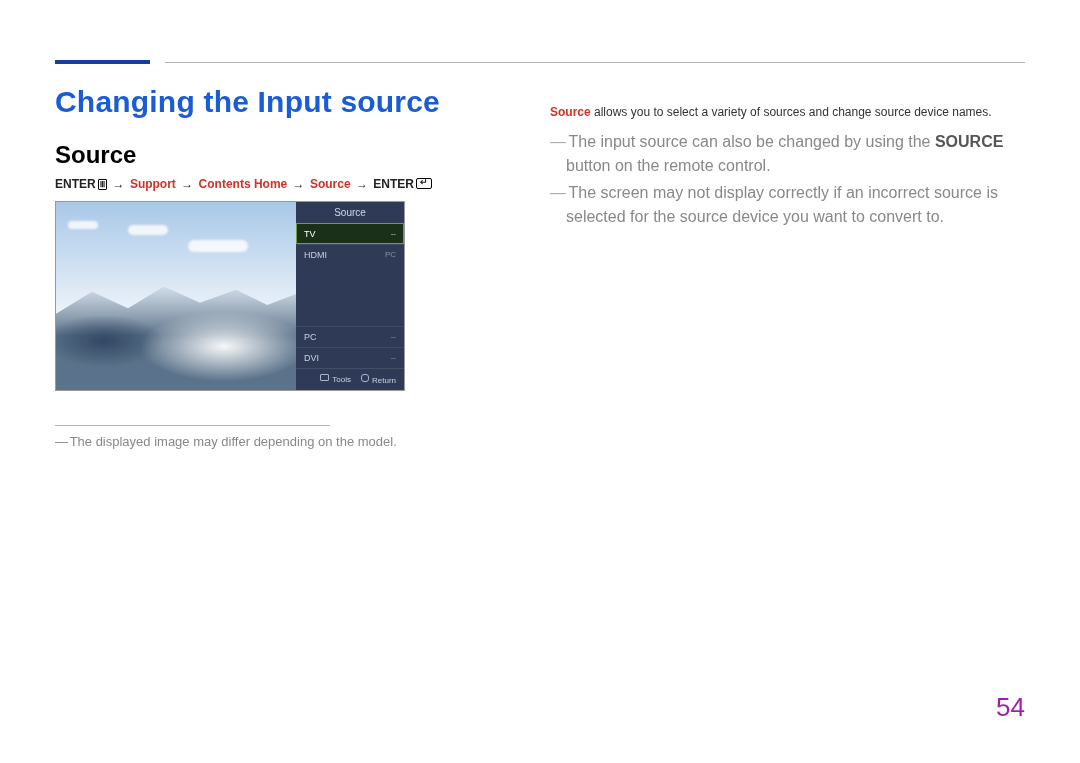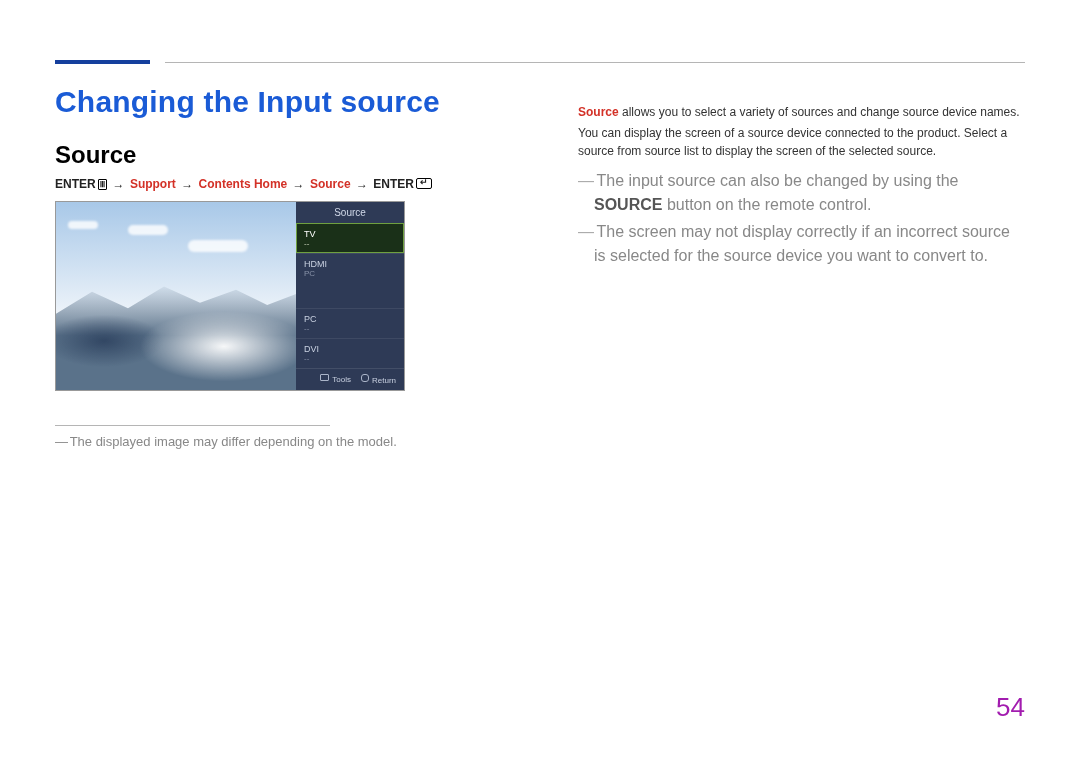--- a/index.html
+++ b/index.html
@@ -3,40 +3,40 @@
 <meta charset="utf-8">
 <style>
   * { box-sizing: border-box; margin: 0; padding: 0; }
   html, body { width: 1080px; height: 763px; font-family: Arial, Helvetica, sans-serif; background: #fff; color: #222; }
   .page { position: relative; width: 1080px; height: 751px; padding: 60px 55px 30px 55px; }
   .topbar { position: absolute; top: 60px; left: 55px; width: 95px; height: 12px; }
   .topbar::before { content: ""; position: absolute; top: 0; left: 0; width: 95px; height: 4px; background: #153f9d; }
   .hr-top { position: absolute; top: 62px; left: 165px; right: 55px; height: 1px; background: #b5b5b5; }
   .cols { display: flex; margin-top: 25px; gap: 50px; }
   .left { width: 445px; }
-  .right { flex: 1; padding-top: 18px; margin-left: 28px; }
+  .right { flex: 1; padding-top: 18px; }
   h1.title { color: #1a5bd6; font-size: 30px; font-weight: 600; margin-bottom: 22px; letter-spacing: 0.2px; }
   h2.subtitle { color: #000; font-size: 24px; font-weight: 700; margin-bottom: 8px; }
   .navpath { font-size: 12px; font-weight: 700; margin-bottom: 10px; }
   .navpath .red { color: #d33127; }
   .navpath .arrow { font-weight: 400; padding: 0 2px; }
   .navpath .glyph { display: inline-block; border: 1.2px solid #000; font-size: 8px; padding: 0 1px; line-height: 9px; margin-left: 2px; border-radius: 1px; vertical-align: 1px; }
   .enter-glyph { display: inline-block; border: 1.2px solid #000; border-radius: 2px; width: 16px; height: 11px; position: relative; vertical-align: -1px; margin-left: 2px; }
   .enter-glyph::before { content: "↵"; position: absolute; font-size: 9px; left: 3px; top: -2px; }
   .screenshot { width: 350px; height: 190px; display: flex; border: 1px solid #999; overflow: hidden; }
   .screenshot .photo { flex: 1; position: relative; background: linear-gradient(#a8c8e8, #e8f0f8 55%, #fff 70%, #ccd6de 75%, #5a728a 100%); }
   .screenshot .photo::after { content: ""; position: absolute; bottom: 0; left: 0; right: 0; height: 58%; background:
     radial-gradient(ellipse 120px 50px at 70% 60%, rgba(255,255,255,0.95), rgba(255,255,255,0) 70%),
     radial-gradient(ellipse 80px 35px at 20% 55%, rgba(40,60,90,0.8), rgba(40,60,90,0) 75%),
     linear-gradient(transparent, #5a728a 50%); clip-path: polygon(0 30%, 15% 10%, 30% 25%, 45% 5%, 60% 20%, 75% 8%, 88% 22%, 100% 12%, 100% 100%, 0 100%); }
   .screenshot .photo .clouds { position: absolute; top: 8%; left: 0; right: 0; height: 40%; }
   .screenshot .photo .clouds span { position: absolute; background: rgba(255,255,255,0.8); border-radius: 12px; filter: blur(1px); }
   .osd { width: 108px; background: #2e3a56; color: #c8d0e0; font-size: 9px; display: flex; flex-direction: column; }
   .osd-title { text-align: center; padding: 5px 0; color: #d0d8e8; font-size: 10px; }
-  .osd-row { display: flex; justify-content: space-between; padding: 5px 8px; border-top: 1px solid rgba(255,255,255,0.08); flex-direction: column; }
+  .osd-row { display: flex; justify-content: space-between; padding: 5px 8px; border-top: 1px solid rgba(255,255,255,0.08); }
   .osd-row.sel { background: #1a3018; outline: 1px solid #6fa040; outline-offset: -1px; color: #fff; }
   .osd-row span:last-child { color: #8892a8; font-size: 8px; }
   .osd-row.sel span:last-child { color: #cfd8c0; }
   .osd-spacer { flex: 1; }
   .osd-bottom { display: flex; gap: 10px; padding: 5px 8px; font-size: 8px; border-top: 1px solid rgba(255,255,255,0.1); justify-content: flex-end; }
   .osd-bottom span::before { content: ""; display: inline-block; width: 7px; height: 5px; border: 0.8px solid #aab4c8; margin-right: 3px; border-radius: 1px; vertical-align: 1px; }
   .osd-bottom span.ret::before { border-radius: 3px; width: 6px; height: 6px; }
   .divider { height: 1px; background: #b5b5b5; margin: 34px 0 8px 0; width: 275px; }
   .note { font-size: 13px; color: #888; }
   .note::before { content: "― "; letter-spacing: -1px; }
@@ -108,21 +108,20 @@
       </div>
 
       <div class="divider"></div>
       <div class="note">The displayed image may differ depending on the model.</div>
     </div>
 
     <div class="right">
       <p>
         <span class="red">Source</span><span> allows you to select a variety of sources and change source device names.</span>
       </p>
-      <p>You can display the screen of a source device connected to the product. Select a source from source list to display the screen of the selected source.</p>
       <div class="bullets">
         <div class="bullet">
           <span>The input source can also be changed by using the </span><span class="bold">SOURCE</span><span> button on the remote control.</span>
         </div>
         <div class="bullet">
           <span>The screen may not display correctly if an incorrect source is selected for the source device you want to convert to.</span><span class="bold"></span><span></span>
         </div>
       </div>
     </div>
   </div>

